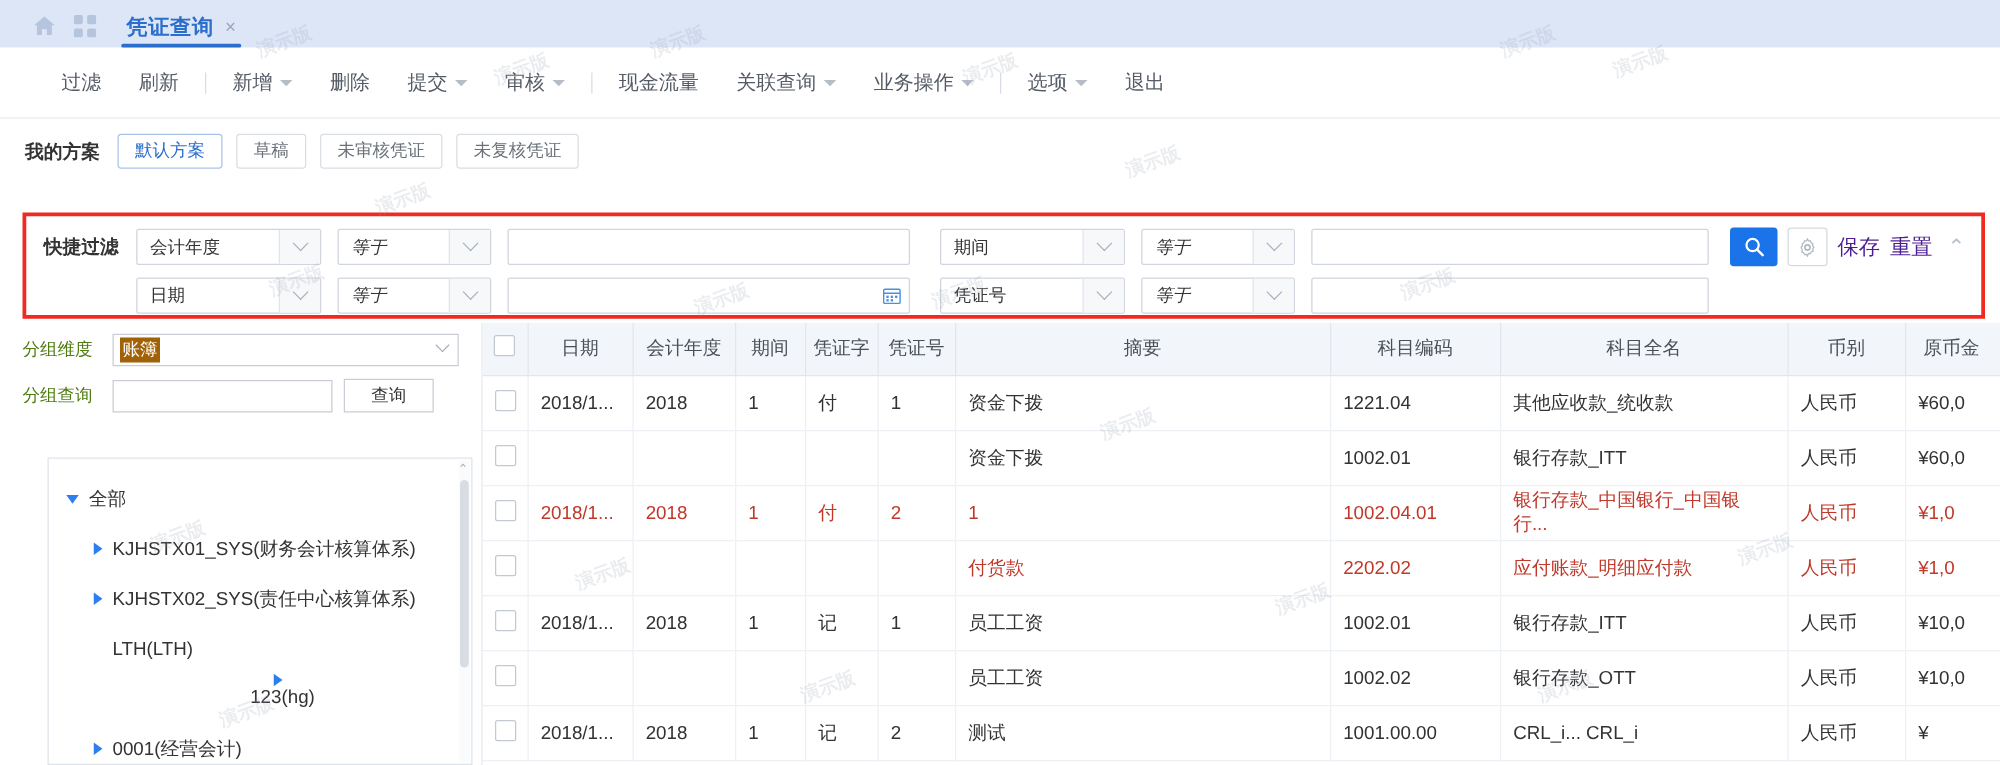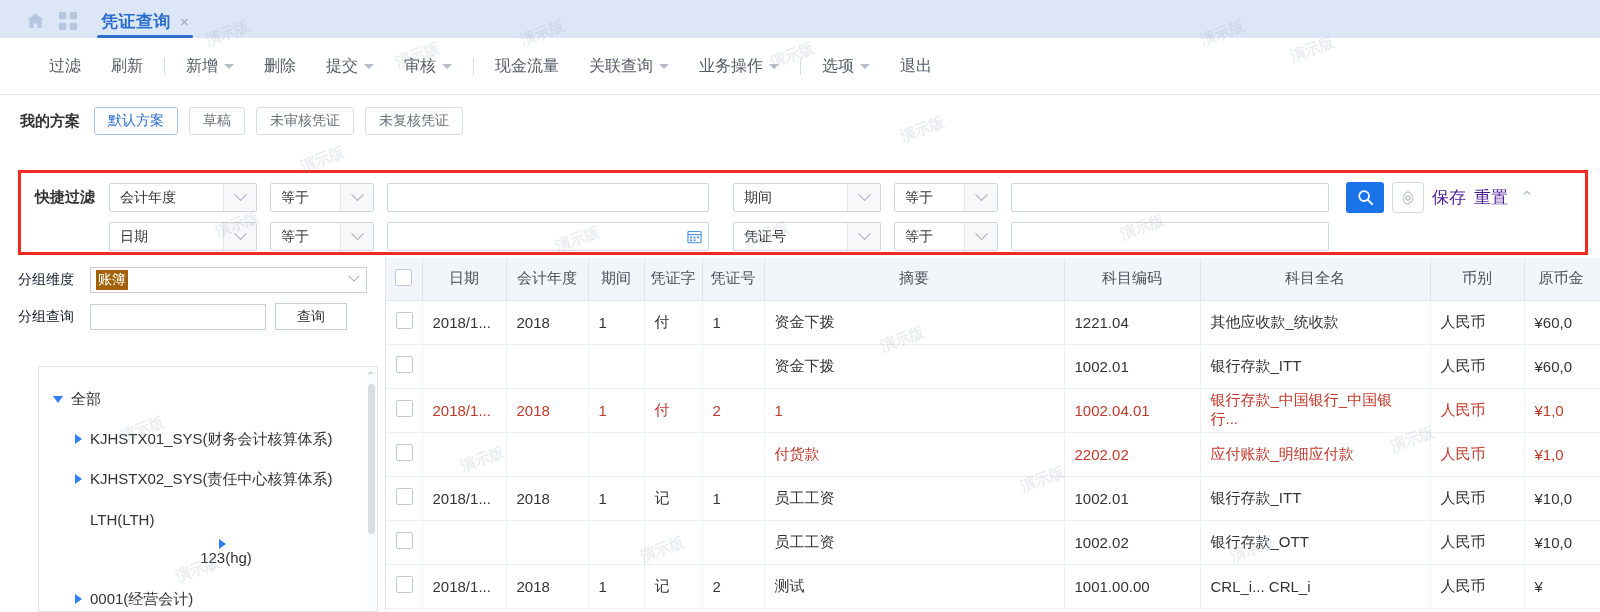--- a/index.html
+++ b/index.html
@@ -68,21 +68,21 @@
     display:flex; align-items:center; position:relative; font-size:14px; color:#333;
     padding-left:10px;
   }
   .sel .arrowbox{
     position:absolute; right:0; top:0; bottom:0; width:33px;
     border-left:1px solid #e2e6ec; background:#f7f8fa;
     display:flex; align-items:center; justify-content:center;
   }
   .chev{ width:9px; height:9px; border-right:1.6px solid #a8afba; border-bottom:1.6px solid #a8afba; transform:rotate(45deg) translate(-2px,-2px); }
   .sel.w1{ width:148px; }
-  .sel.w2{ width:104px; }
+  .sel.w2{ width:123px;font-style:italic; }
   .txt{
     height:29px; border:1px solid #d0d5dd; background:#fff; border-radius:2px;
     font-size:14px; padding-left:8px; color:#333; position:relative;
     display:flex; align-items:center;
   }
   .txt.t1{ width:322px; }
   .txt.t2{ width:318px; }
   .cal-ico{ position:absolute; right:6px; top:6px; width:15px; height:15px; } .gapB{ width:13px; } .gapC{ width:24px; }
 
   .qf-actions{ display:flex; align-items:center; gap:8px; margin-left:17px; }
@@ -94,21 +94,21 @@
     width:32px;height:31px;background:#fff;border:1px solid #d5dae1;border-radius:3px;
     display:flex;align-items:center;justify-content:center;cursor:pointer;
   }
   .lnk{ color:#4c1d95; font-size:17px; cursor:pointer; }
   .collapse-ic{ color:#b9c0ca; font-size:17px; margin-left:4px; cursor:pointer; }
 
   
   .content{ position:absolute; left:0; top:258px; right:0; bottom:0; display:flex; }
   .leftpane{ width:385px; position:relative; background:#fff; }
   .lp-row{ display:flex; align-items:center; padding:0 18px; height:31px; margin-top:6px; }
-  .lp-lbl{ width:72px; font-size:14px; color:#0f172a; }
+  .lp-lbl{ width:72px; font-size:14px; color:#4d7c0f; }
   .lp-sel{
     flex:1; height:26px; border:1px solid #c9ced6; background:#fff; position:relative;
     display:flex; align-items:center; padding-left:5px; font-size:14px;
   }
   .hl{ background:#a16207; color:#fff; padding:1px 2px; }
   .lp-input{ width:176px; height:26px; border:1px solid #c9ced6; background:#fff; }
   .lp-btn{
     width:72px;height:27px;margin-left:9px;border:1px solid #c9ced6;background:#fff;
     font-size:14px;color:#333;display:flex;align-items:center;justify-content:center;cursor:pointer;
   }

